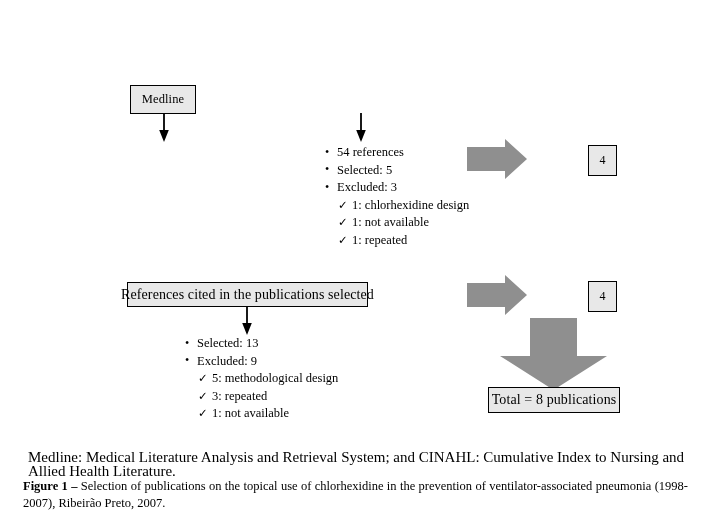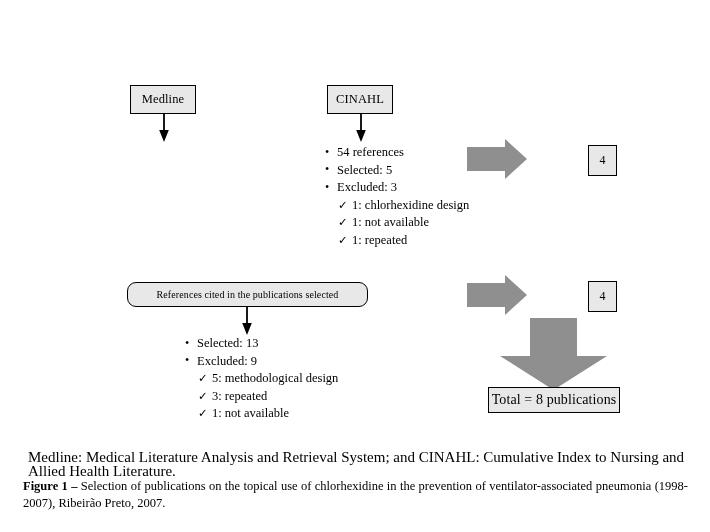--- a/index.html
+++ b/index.html
@@ -42,22 +42,21 @@
     left: 130px; top: 85px;
     width: 66px; height: 29px;
   }
   #box-cinahl {
     left: 327px; top: 85px;
     width: 66px; height: 29px;
   }
   #box-references {
     left: 127px; top: 282px;
     width: 241px; height: 25px;
-    font-size: 10px;
-    border-radius: 9px;
+    font-size: 14px;
   }
   #box-count-top {
     left: 588px; top: 145px;
     width: 29px; height: 31px;
     font-size: 12px;
   }
   #box-count-mid {
     left: 588px; top: 281px;
     width: 29px; height: 31px;
     font-size: 12px;
@@ -142,21 +141,20 @@
     font-weight: bold;
   }
 </style>
 </head>
 <body>
 
 <div id="figure-canvas">
 
   <div class="node-box" id="box-medline">Medline</div>
 
-  <div class="node-box" id="box-cinahl">CINAHL</div>
 
   <svg class="connector-svg" id="connector-medline" viewBox="0 0 18 30">
     <line x1="9" y1="0" x2="9" y2="19" stroke="#000000" stroke-width="1.8"></line>
     <polygon points="9,29 4.2,17 13.8,17" fill="#000000"></polygon>
   </svg>
 
   <svg class="connector-svg" id="connector-cinahl" viewBox="0 0 18 30">
     <line x1="9" y1="0" x2="9" y2="19" stroke="#000000" stroke-width="1.8"></line>
     <polygon points="9,29 4.2,17 13.8,17" fill="#000000"></polygon>
   </svg>

